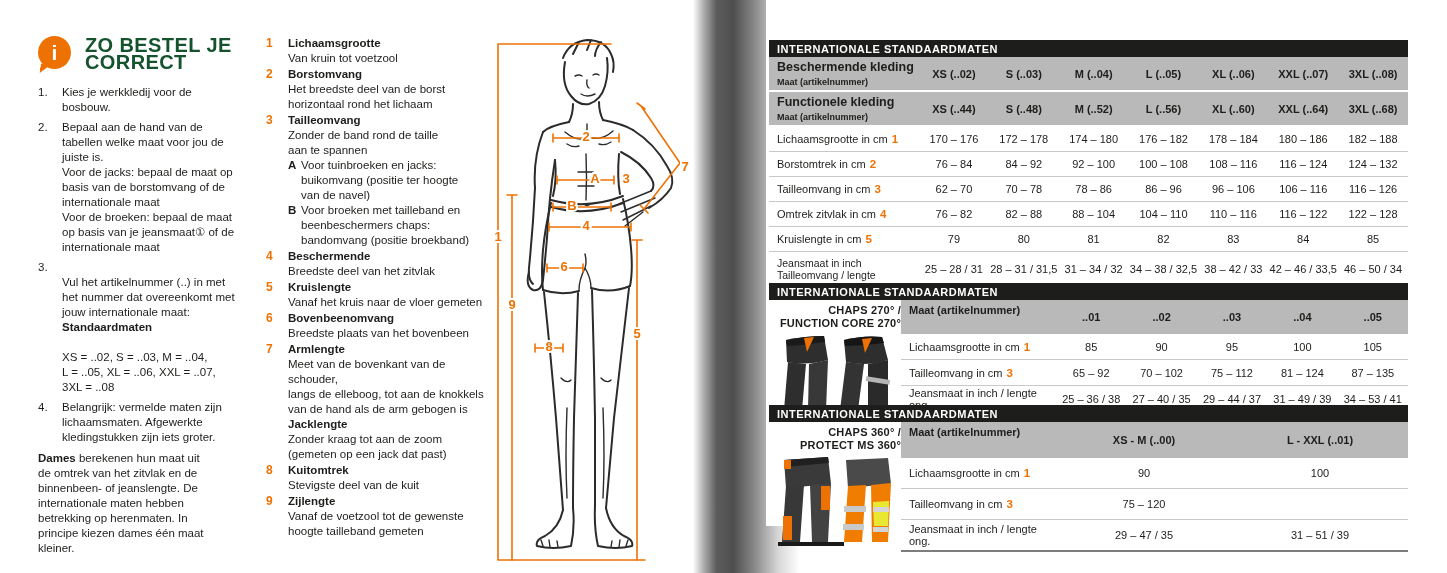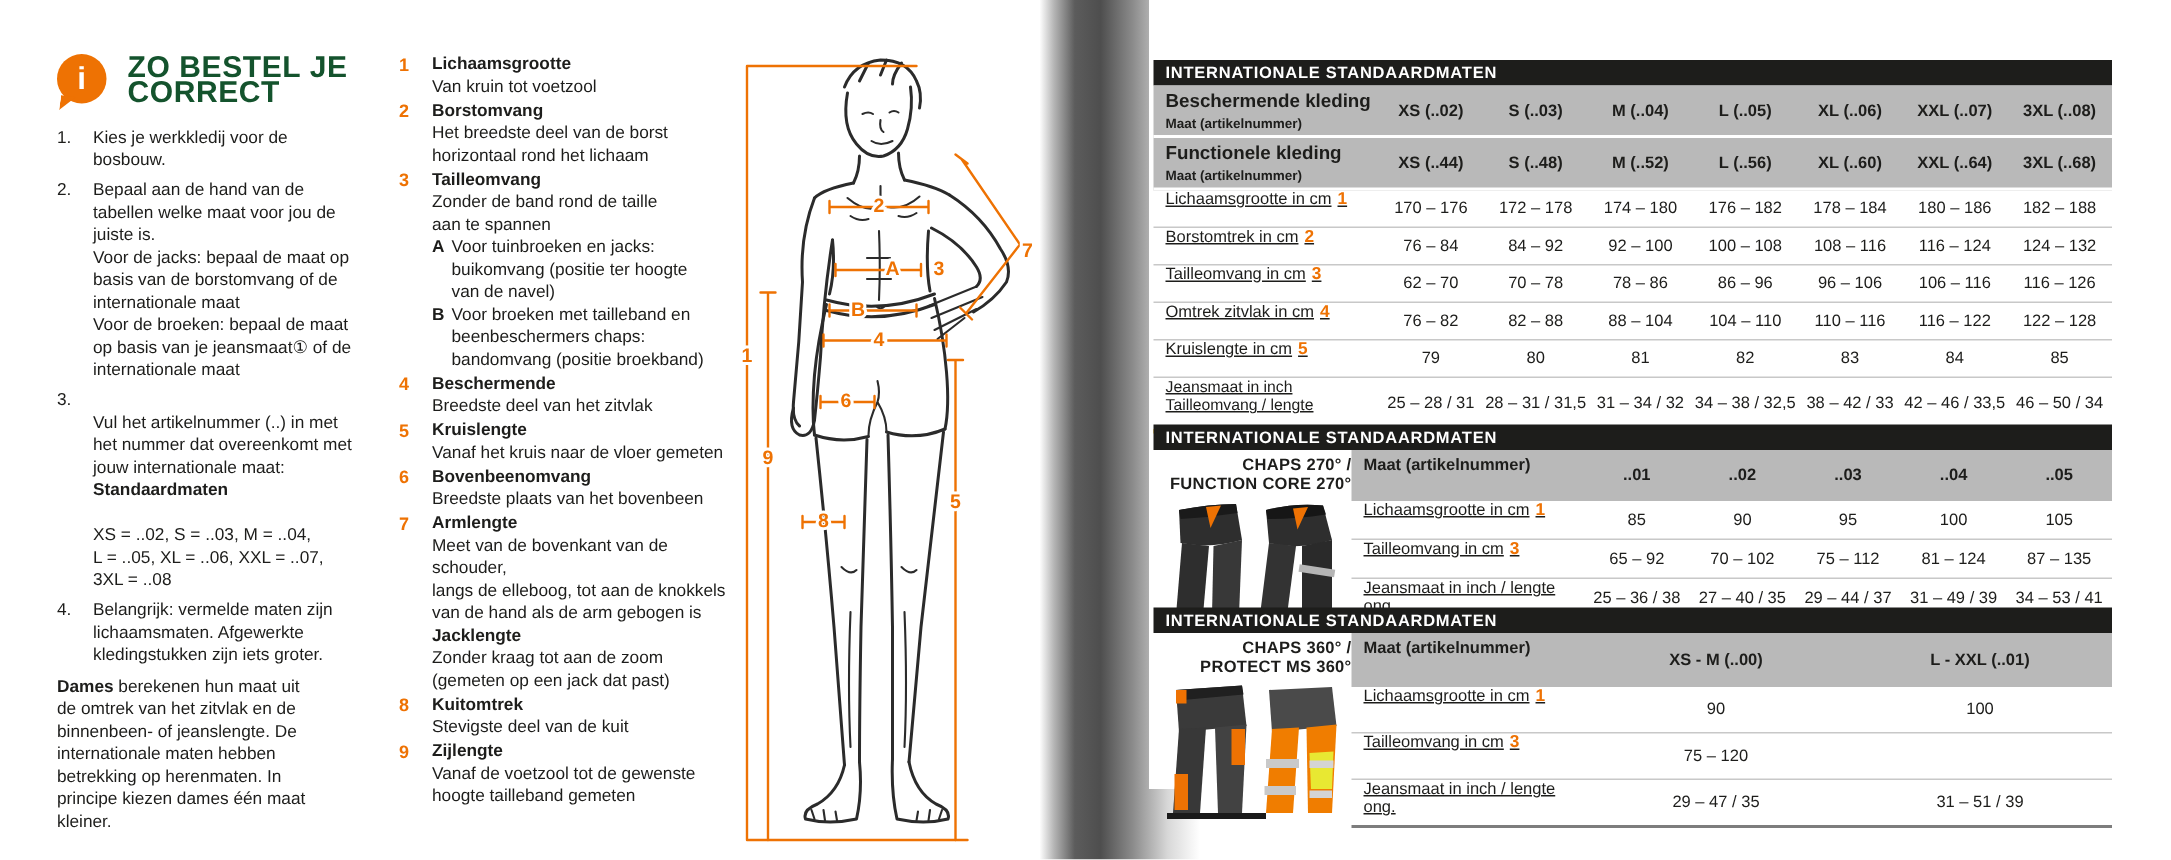--- a/index.html
+++ b/index.html
@@ -49,21 +49,21 @@
        letter-spacing:.5px;display:flex;align-items:center;padding:0 8px;box-sizing:border-box;}
   .t1{top:40px;} .t2{top:283px;} .t3{top:405px;}
 
   .t1grid{display:grid;grid-template-columns:150px repeat(7,1fr);}
   .hrow{background:#b9b9b9;border-bottom:2px solid #fff;}
   .hrow .labcell{padding:3px 0 3px 8px;display:flex;flex-direction:column;justify-content:space-between;}
   .hlabel{font-weight:700;font-size:12.5px;line-height:14px;}
   .hsub{font-weight:700;font-size:9px;line-height:10px;}
   .colhead{font-weight:700;font-size:11px;display:flex;align-items:center;justify-content:center;min-height:33px;}
   .drow{border-bottom:1px solid #c8c8c8;}
-  .drow .labcell{display:flex;align-items:flex-start;gap:4px;padding-left:8px;font-size:11px;text-decoration:underline;}
+  .drow .labcell{display:flex;align-items:center;gap:4px;padding-left:8px;font-size:11px;}
   .drow .labcell .lab{white-space:pre-line;line-height:12px;}
   .ref{color:#ee7203;font-weight:700;font-size:11.5px;}
   .cell{display:flex;align-items:center;justify-content:center;font-size:11px;min-height:24px;}
   .t1 .drow .cell,.t1 .drow .labcell{min-height:24px;}
   .t1 .tall .cell,.t1 .tall .labcell{min-height:34px;}
   .t1 .drow:last-child{border-bottom:3px solid #eab308;}
 
   .tbody2{display:flex;}
   .prodcol{width:132px;flex:0 0 132px;text-align:right;}
   .prodtitle{font-weight:800;font-size:11px;line-height:13px;letter-spacing:.2px;

